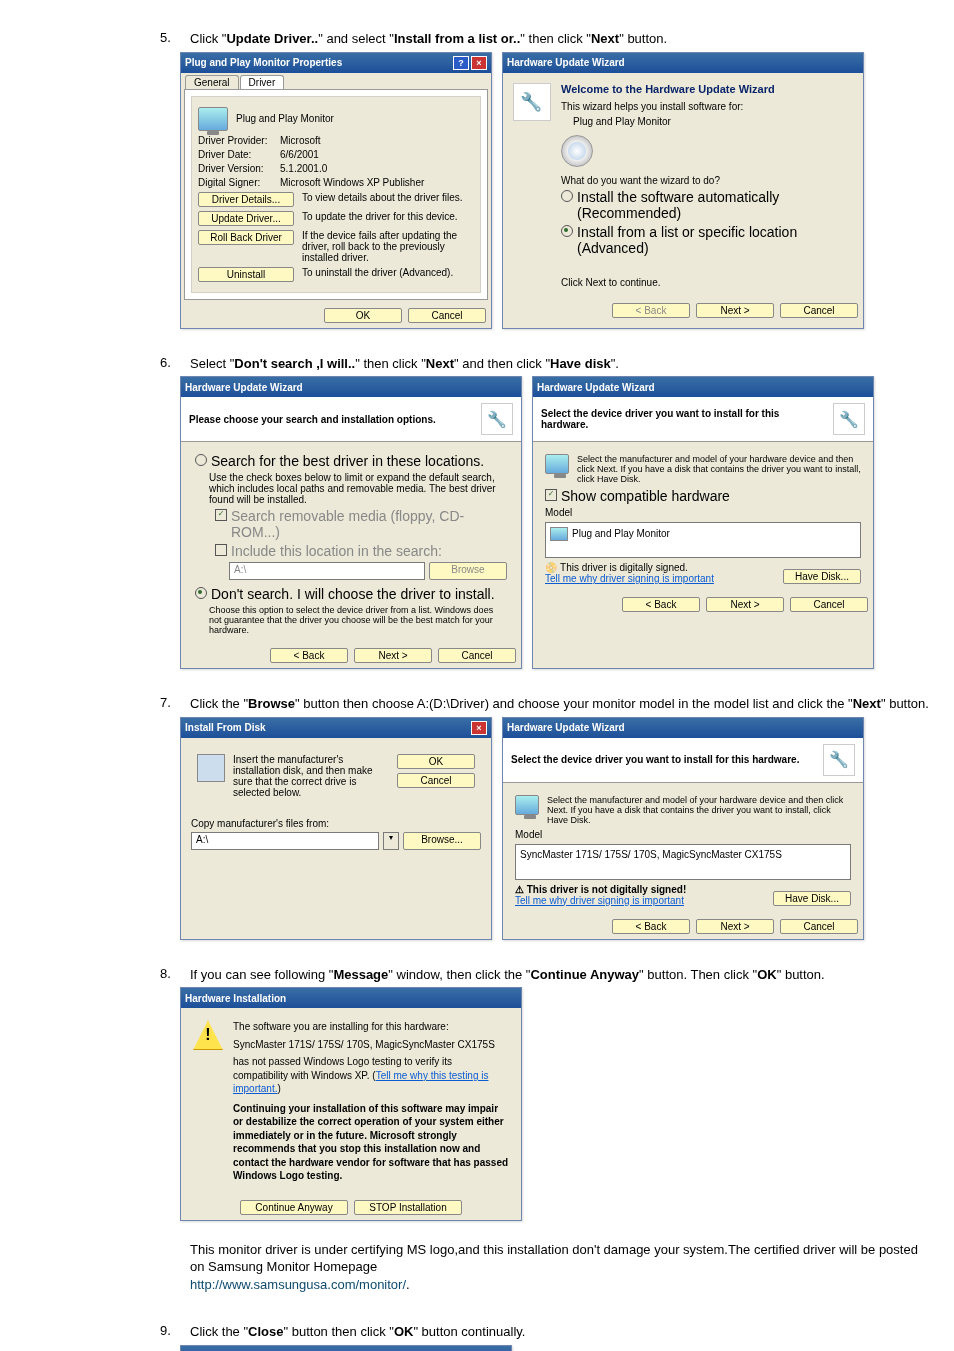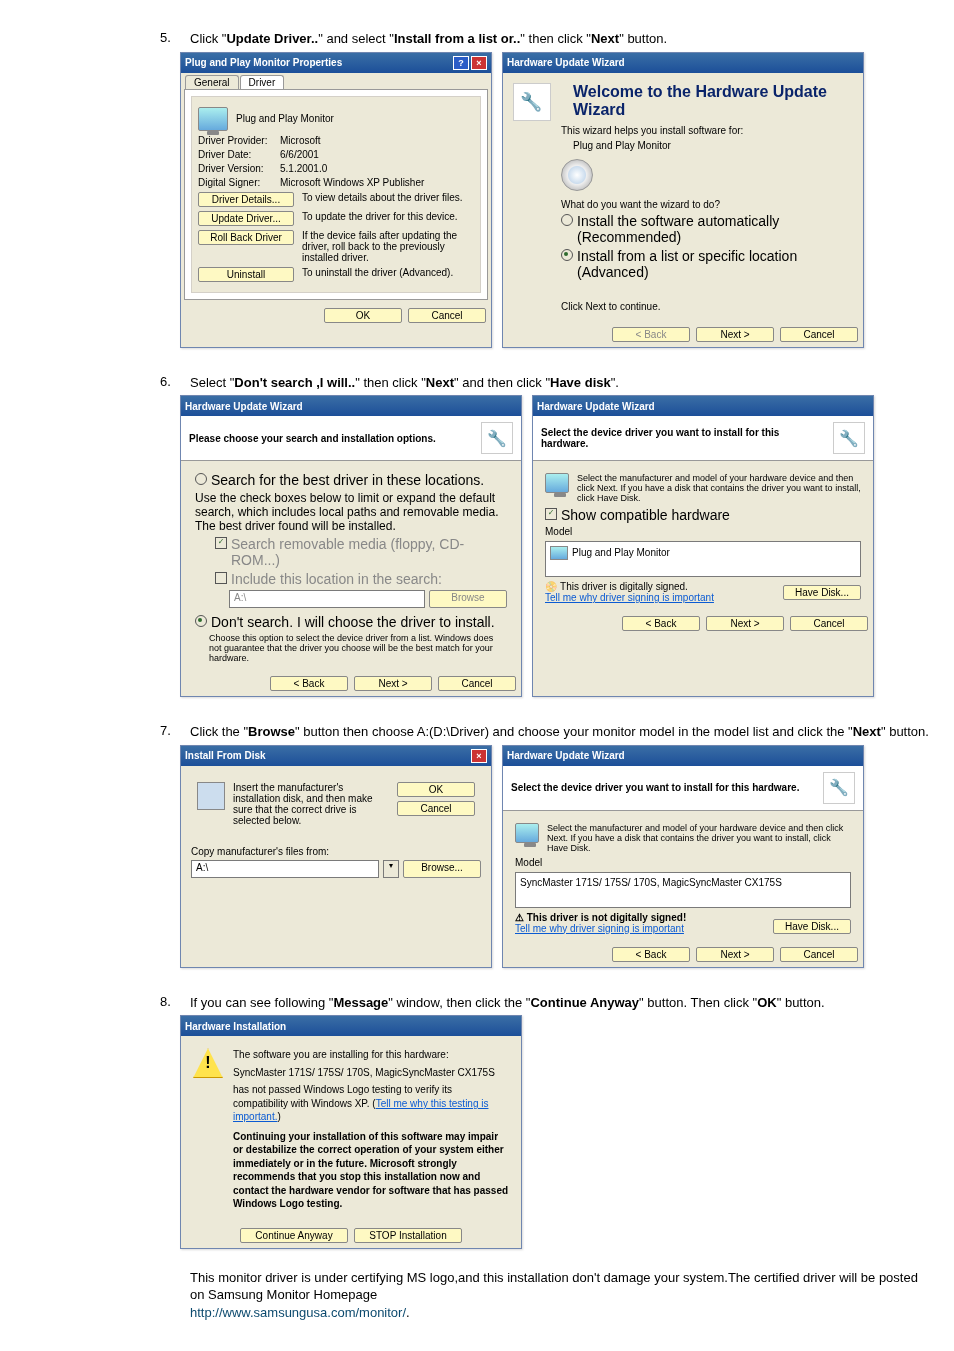--- a/index.html
+++ b/index.html
@@ -46,21 +46,21 @@
   .mon-icon{width:28px;height:22px;border:1px solid #888;background:linear-gradient(#aee,#6ad);position:relative;border-radius:2px;}
   .mon-icon::after{content:"";position:absolute;width:12px;height:4px;background:#888;bottom:-5px;left:8px;border-radius:1px;}
   .field-row{display:flex;margin:3px 0;font-size:10px;}
   .field-row .lab{width:82px;}
   .btn{background:#fef9c3;border:1px solid #888;border-radius:2px;padding:1px 8px;font-size:10px;display:inline-block;min-width:60px;text-align:center;}
   .btn-row{display:flex;gap:6px;justify-content:flex-end;padding:5px;}
   .group-row{display:flex;align-items:flex-start;gap:8px;margin:4px 0;}
   .devmgr-icon{width:36px;height:36px;background:#fff;border:1px solid #ccc;display:flex;align-items:center;justify-content:center;font-size:18px;}
   .wiz-body{display:flex;padding:10px;gap:10px;}
   .wiz-content{flex:1;font-size:10px;}
-  .wiz-content h4{font-size:16px;margin:0 12px 6px;color:#0a246a;font-weight:bold;}
+  .wiz-content h4{font-size:11px;margin:0 0 6px;color:#0a246a;font-weight:bold;}
   .radio-row,.check-row{display:flex;align-items:flex-start;gap:4px;margin:3px 0;font-size:14px;}
   .radio,.chk{width:10px;height:10px;border:1px solid #555;flex:none;margin-top:1px;}
   .radio{border-radius:50%;}
   .radio.sel::after{content:"";width:4px;height:4px;background:#2f6b2f;border-radius:50%;display:block;margin:2px;}
   .chk.sel::after{content:"✓";font-size:8px;line-height:8px;display:block;text-align:center;color:#2f6b2f;}
   .cd-icon{width:30px;height:30px;border-radius:50%;background:radial-gradient(#fff,#cde 40%,#eee 45%,#bbb 80%);border:1px solid #999;flex:none;}
   .list-box{border:1px solid #7a7a7a;background:#fff;padding:4px;margin:4px 0;min-height:26px;font-size:10px;}
   .input{border:1px solid #7a7a7a;background:#fff;padding:1px 4px;font-size:10px;height:14px;}
   .link{color:#0b5bd3;text-decoration:underline;cursor:pointer;}
   .bold{font-weight:bold;}
@@ -195,21 +195,21 @@
               </div>
         <div class="hdr-band">
                 <div class="txt">Please choose your search and installation options.</div>
                 <div class="devmgr-icon small">🔧</div>
               </div>
         <div style="padding:8px 14px;">
           <div class="radio-row">
                   <div class="radio"></div>
                   <div>Search for the best driver in these locations.</div>
                 </div>
-          <div style="font-size:12px">Use the check boxes below to limit or expand the default search, which includes local paths and removable media. The best driver found will be installed.</div>
+          <div style="margin-left:14px;font-size:10px">Use the check boxes below to limit or expand the default search, which includes local paths and removable media. The best driver found will be installed.</div>
           <div class="check-row" style="margin-left:20px">
                   <div class="chk sel muted"></div>
                   <div class="muted">Search removable media (floppy, CD-ROM...)</div>
                 </div>
           <div class="check-row" style="margin-left:20px">
                   <div class="chk muted"></div>
                   <div class="muted">Include this location in the search:</div>
                 </div>
           <div style="margin-left:34px;display:flex;gap:4px;">
                   <div class="input muted" style="flex:1">A:\</div>
@@ -240,21 +240,21 @@
           <div class="group-row">
                   <div class="mon-icon" style="width:22px;height:18px"></div>
                   <div style="flex:1;font-size:9px">Select the manufacturer and model of your hardware device and then click Next. If you have a disk that contains the driver you want to install, click Have Disk.</div>
                 </div>
           <div class="check-row">
                   <div class="chk sel"></div>
                   <div>Show compatible hardware</div>
                 </div>
           <div>Model</div>
           <div class="list-box"><span class="mon-small"></span><span>Plug and Play Monitor</span></div>
-          <div style="display:flex;justify-content:space-between;align-items:center;">
+          <div style="display:flex;justify-content:space-between;align-items:flex-end;">
             <div>
               <div>📀 <span>This driver is digitally signed.</span></div>
               <div class="link">Tell me why driver signing is important</div>
             </div>
             <div class="btn">Have Disk...</div>
           </div>
         </div>
         <div class="btn-row">
           <div class="btn">&lt; Back</div>
           <div class="btn">Next &gt;</div>

